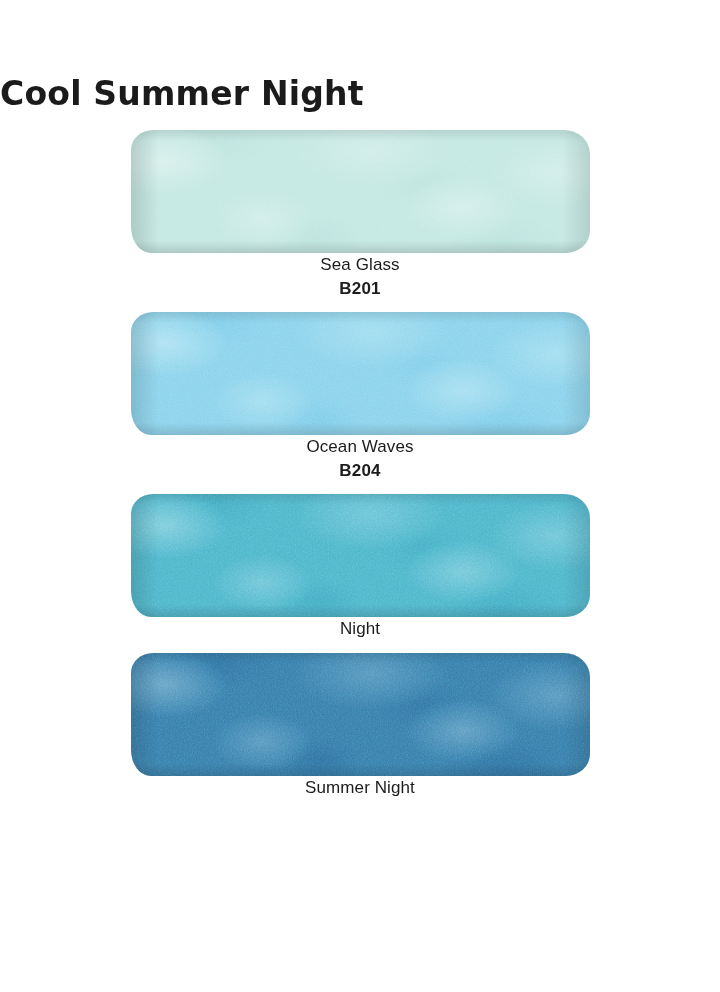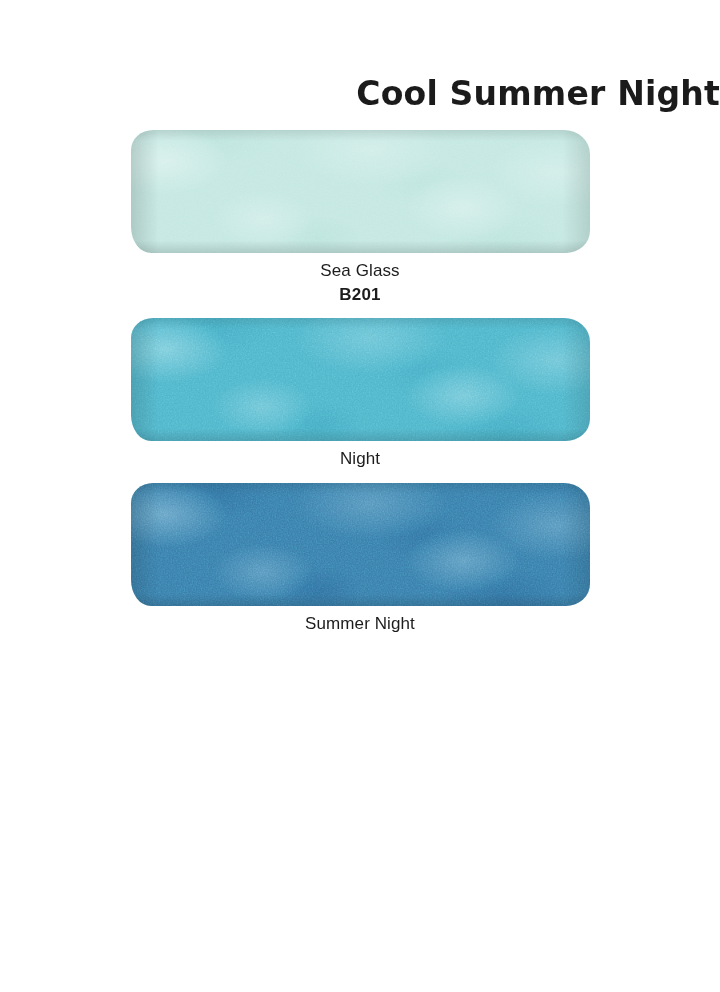--- a/index.html
+++ b/index.html
@@ -23,21 +23,21 @@
     background: #ffffff;
     box-sizing: border-box;
   }
 
   
   .palette-title {
     position: absolute;
     top: 54px;
     left: 0;
     width: 720px;
-    text-align: right;
+    text-align: left;
     font-family: "DejaVu Sans", "Liberation Sans", sans-serif;
     font-size: 33px;
     font-weight: bold;
     letter-spacing: 0.2px;
     color: #1b1b1b;
     line-height: 1.1;
   }
 
   
   .swatch-list {
@@ -109,21 +109,21 @@
     background:
       linear-gradient(to right, rgba(0,0,0,0.13), rgba(0,0,0,0) 6%, rgba(0,0,0,0) 94%, rgba(0,0,0,0.11)),
       linear-gradient(to bottom, rgba(0,0,0,0.09), rgba(0,0,0,0) 9%, rgba(0,0,0,0) 90%, rgba(0,0,0,0.13));
     mix-blend-mode: multiply;
     pointer-events: none;
   }
 
   
   .swatch-label {
     width: 720px;
-    margin: 6px auto;
+    margin: 0 auto;
     text-align: center;
     color: #1c1c1c;
     font-family: "Liberation Sans", sans-serif;
   }
   .swatch-name {
     font-size: 17px;
     line-height: 24px;
     letter-spacing: 0.1px;
   }
   .swatch-code {
@@ -158,20 +158,42 @@
           </div>
           <div class="chip-edge"></div>
         </div>
       </div>
       <div class="swatch-label">
         <div class="swatch-name">Sea Glass</div>
         <div class="swatch-code">B201</div>
       </div>
     </div>
 
+    <div class="swatch-row">
+      <div class="swatch-chip-wrap">
+        <div class="swatch-chip">
+          <div class="chip-base" style="background-color: rgb(138, 211, 236);"></div>
+          <div class="chip-mottle"></div>
+          <div class="chip-grain">
+            <svg xmlns="http://www.w3.org/2000/svg" preserveAspectRatio="none" viewBox="0 0 459 123">
+              <filter id="gr2" x="0" y="0" width="100%" height="100%">
+                <feTurbulence type="fractalNoise" baseFrequency="0.85" numOctaves="4" seed="27" result="n"></feTurbulence>
+                <feColorMatrix in="n" type="saturate" values="0"></feColorMatrix>
+              </filter>
+              <rect width="459" height="123" filter="url(#gr2)" opacity="0.34"></rect>
+            </svg>
+          </div>
+          <div class="chip-edge"></div>
+        </div>
+      </div>
+      <div class="swatch-label">
+        <div class="swatch-name">Ocean Waves</div>
+        <div class="swatch-code">B204</div>
+      </div>
+    </div>
 
     <div class="swatch-row">
       <div class="swatch-chip-wrap">
         <div class="swatch-chip">
           <div class="chip-base" style="background-color: rgb(79, 180, 202);"></div>
           <div class="chip-mottle"></div>
           <div class="chip-grain">
             <svg xmlns="http://www.w3.org/2000/svg" preserveAspectRatio="none" viewBox="0 0 459 123">
               <filter id="gr3" x="0" y="0" width="100%" height="100%">
                 <feTurbulence type="fractalNoise" baseFrequency="0.7" numOctaves="5" seed="43" result="n"></feTurbulence>

